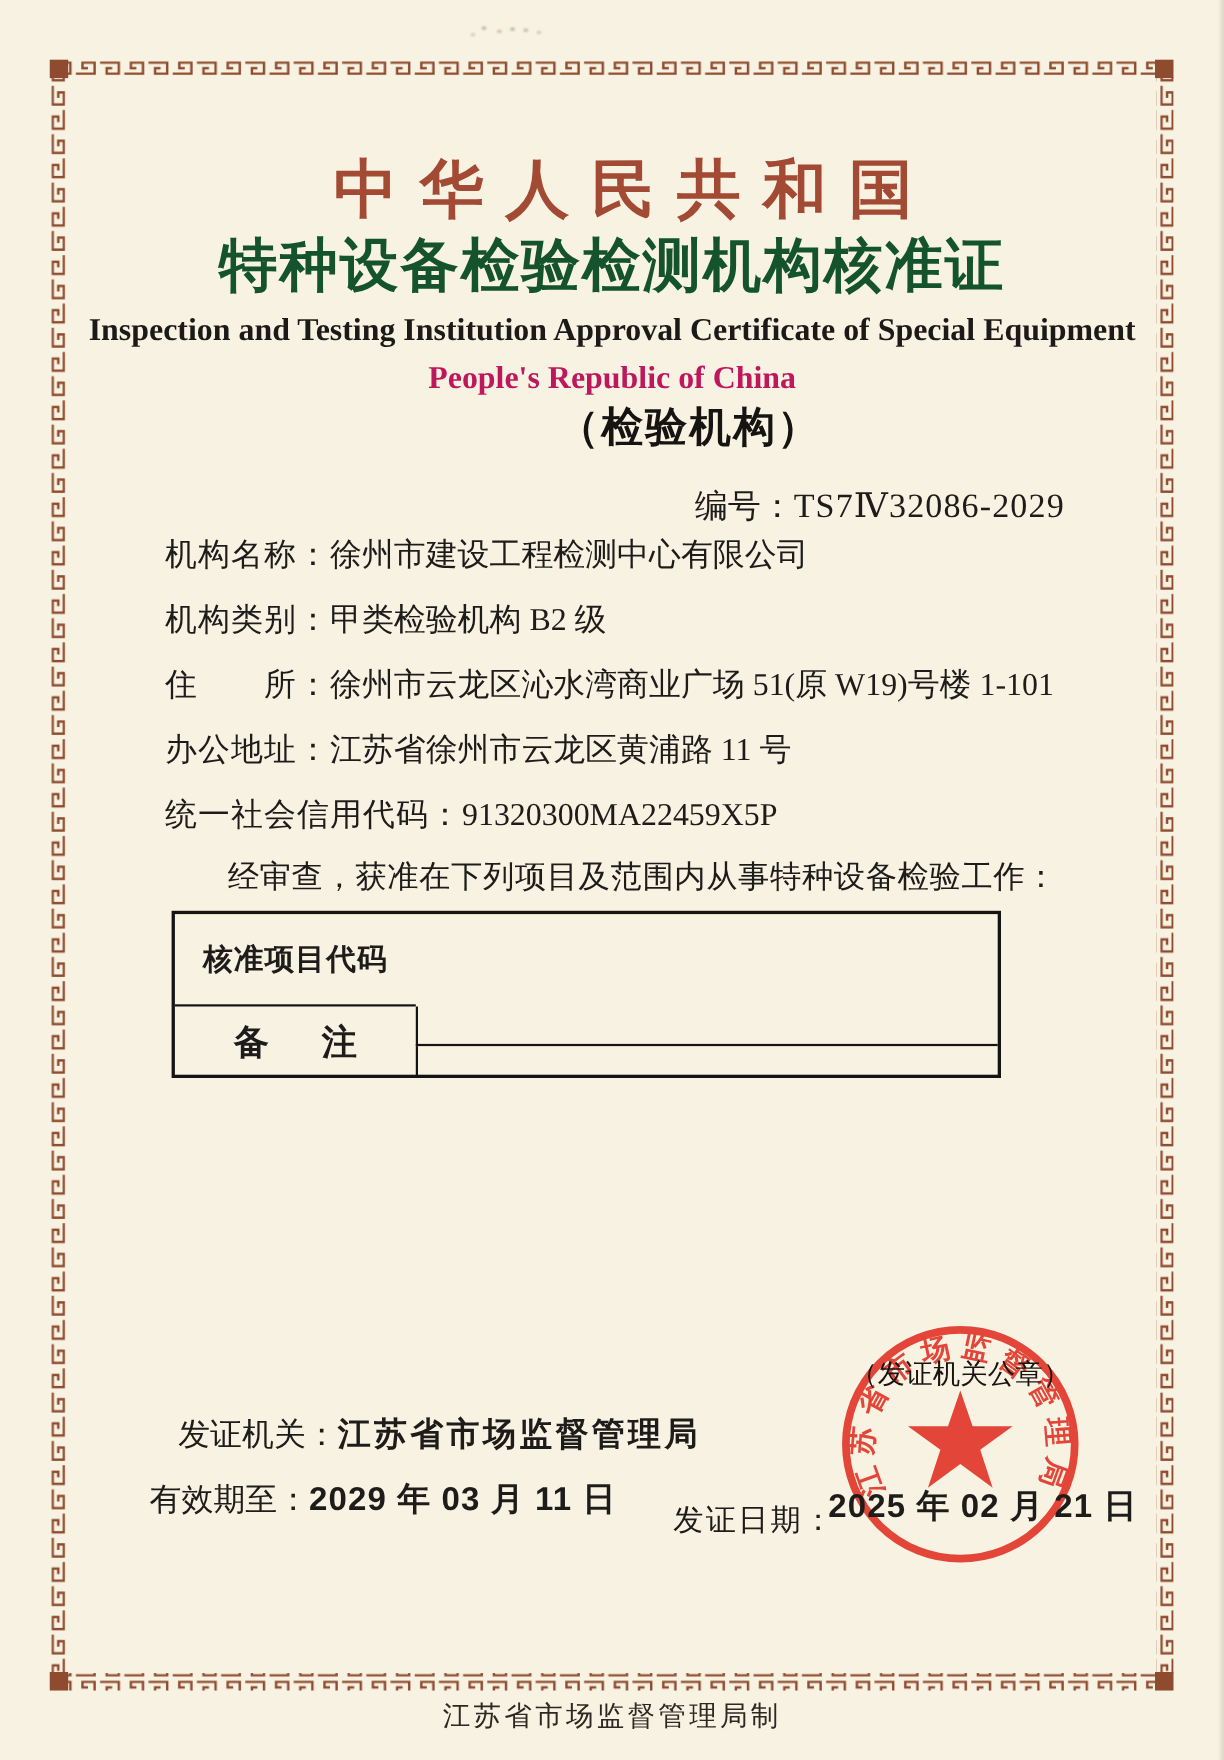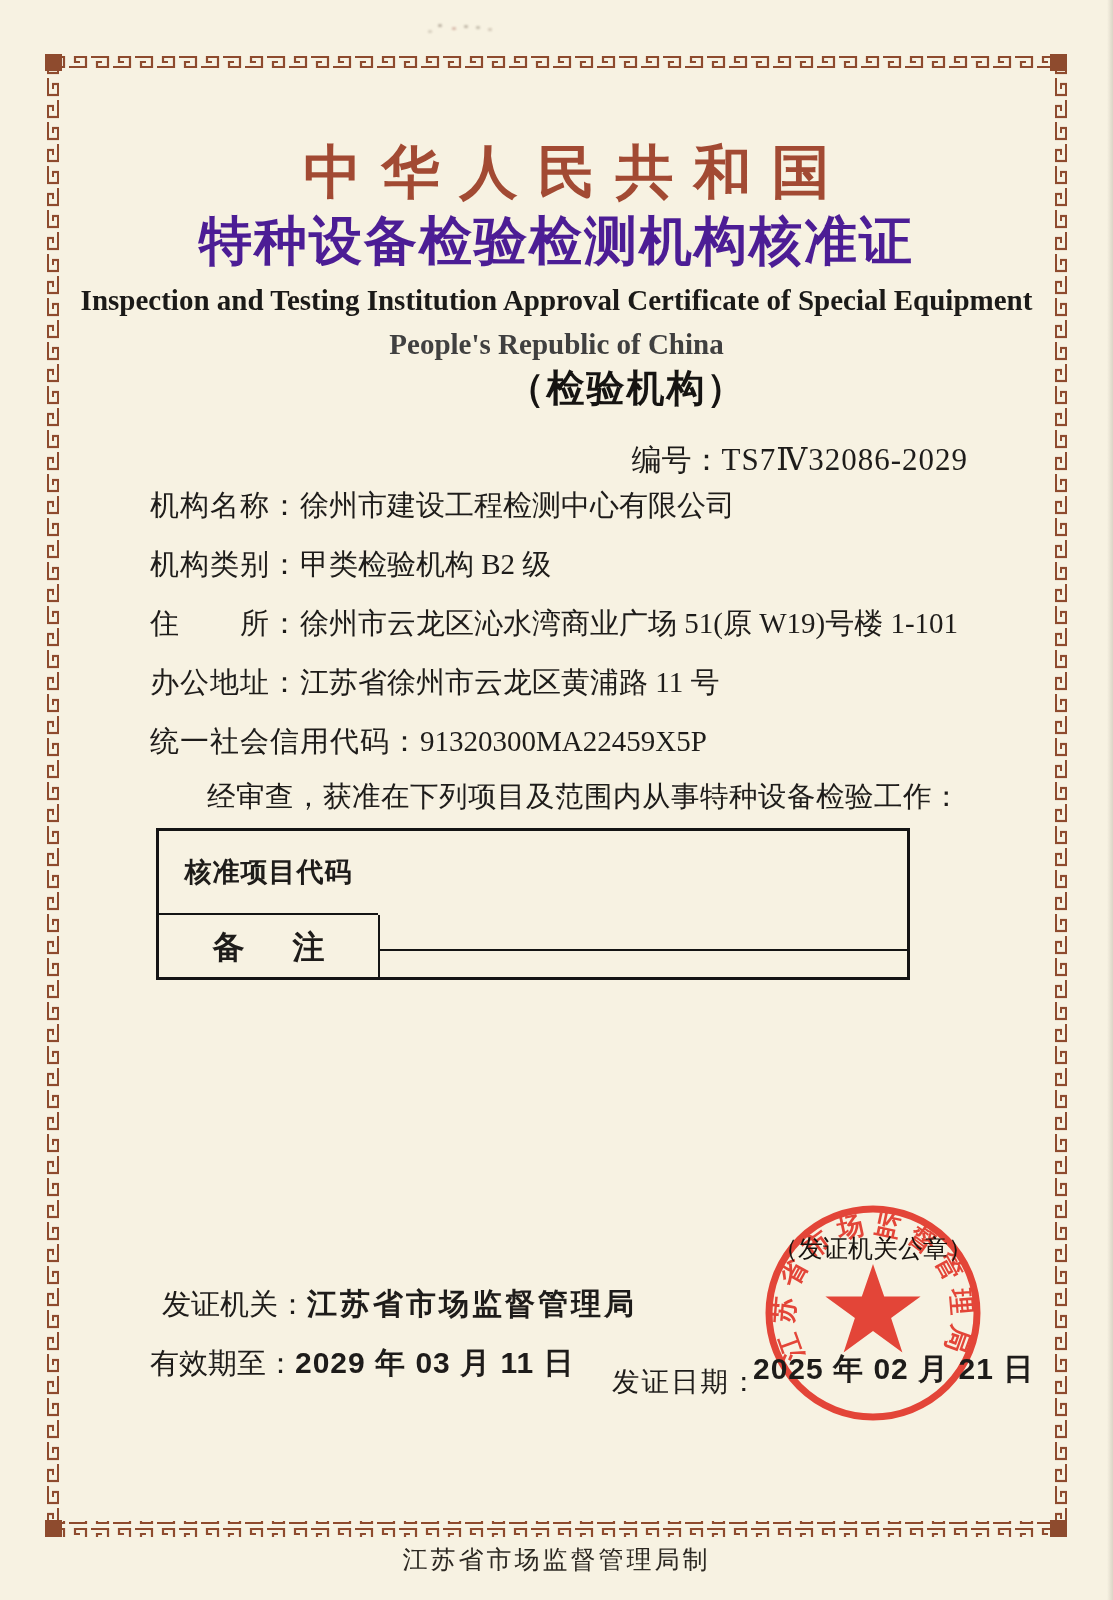--- a/index.html
+++ b/index.html
@@ -10,23 +10,23 @@
     color:#1e1c1a;
   }
   .abs{position:absolute;}
   .center{left:0;width:100%;text-align:center;}
 
   
   #frame{left:45px;top:54px;}
 
   
   .title-cn1{top:134px;font-size:58px;font-weight:bold;color:#a24a33;letter-spacing:20px;padding-left:20px;}
-  .title-cn2{top:206px;font-size:53px;font-weight:bold;color:#4c1d95;letter-spacing:2px;}
+  .title-cn2{top:206px;font-size:53px;font-weight:bold;color:#14532d;letter-spacing:2px;}
   .title-en1{top:284px;font-size:29px;font-weight:bold;color:#1b1a18;}
-  .title-en2{top:328px;font-size:29px;font-weight:bold;color:#404040;}
+  .title-en2{top:328px;font-size:29px;font-weight:bold;color:#be185d;}
   .subtitle{top:363px;font-size:38px;font-weight:bold;color:#161412;
     font-family:"Liberation Sans","DejaVu Sans",sans-serif;padding-left:70px;letter-spacing:2px;}
 
   .number-line{top:440px;right:145px;font-size:30px;}
   .number-line .num-value{font-size:31px;letter-spacing:1px;}
 
   
   .fields{left:150px;top:489px;display:flex;flex-direction:column;gap:27px;}
   .field{font-size:29px;line-height:32px;white-space:nowrap;}
   .field .label{letter-spacing:1px;margin-top:22px;}
@@ -44,21 +44,21 @@
     font-size:29px;line-height:38px;padding:3px 6px 0 12px;}
   .cell-remark-label{grid-column:1;grid-row:2 / span 2;
     display:flex;align-items:center;justify-content:center;
     font-weight:bold;font-size:32px;letter-spacing:8px;padding-left:8px;text-align:right;}
   .cell-remark-1{grid-column:2;grid-row:2;border-left:2px solid #141414;border-bottom:2px solid #141414;}
   .cell-remark-2{grid-column:2;grid-row:3;border-left:2px solid #141414;}
 
   
   .issuer-line{left:162px;top:1284px;font-size:29px;}
   .issuer-line .value{font-weight:bold;font-size:30px;letter-spacing:3px;}
-  .valid-line{left:150px;top:1343px;font-size:29px;}
+  .valid-line{left:136px;top:1343px;font-size:29px;}
   .date-value{font-family:"Liberation Sans","DejaVu Sans",sans-serif;font-weight:bold;font-size:30px;letter-spacing:1px;}
   .issue-label{left:612px;top:1364px;font-size:27.5px;letter-spacing:2px;}
   .issue-value{left:753px;top:1349px;z-index:4;}
 
   
   #seal{left:742px;top:1182px;z-index:2;opacity:.94;}
   .seal-overlay{left:742px;top:1232px;width:262px;text-align:center;z-index:5;
     font-size:25px;color:#17130f;letter-spacing:0px;white-space:nowrap;}
 
   .footer-line{top:1543px;font-size:25px;letter-spacing:3px;color:#2c2822;}

